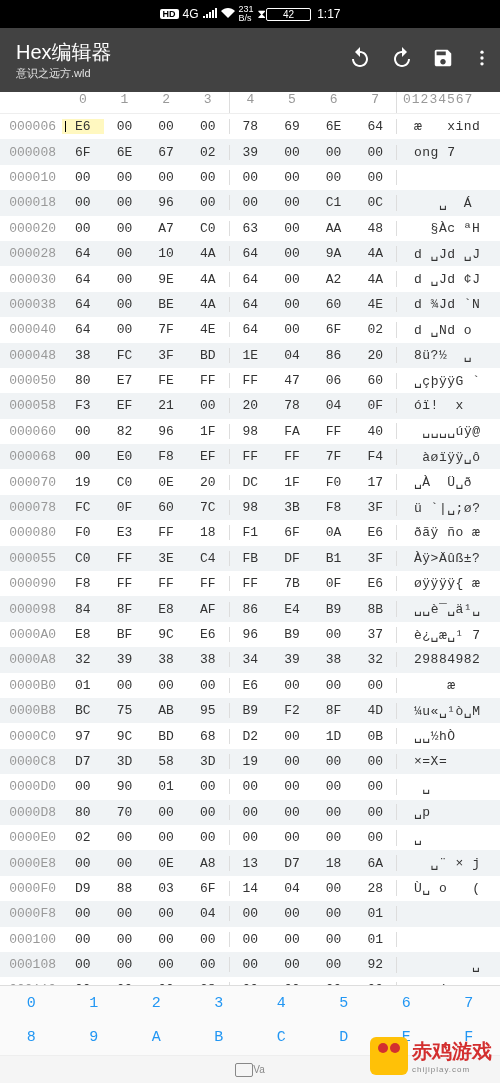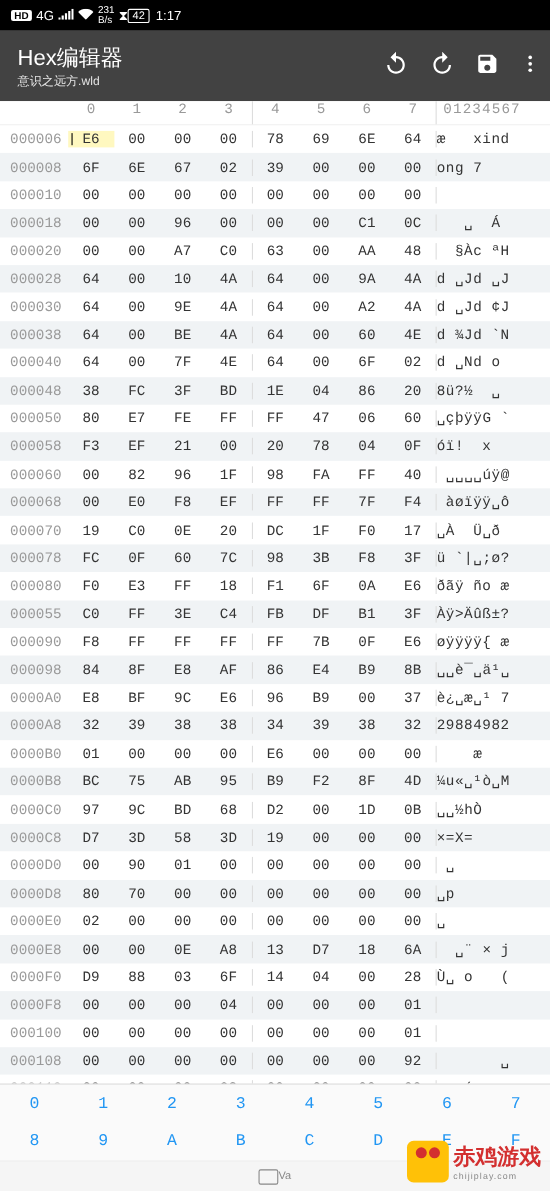--- a/index.html
+++ b/index.html
@@ -1,18 +1,18 @@
 <!DOCTYPE html>
 <html><head>
 <meta charset="utf-8">
 <style>
   * { margin: 0; padding: 0; box-sizing: border-box; }
   body { font-family: Arial, sans-serif; width: 500px; height: 1083px; background: #fff; overflow: hidden; position: relative; }
   
-  .status-bar { height: 28px; background: #000; color: #fff; display: flex; align-items: center; justify-content: flex-start; padding: 0 10px; font-size: 12px; }
+  .status-bar { height: 28px; background: #000; color: #fff; display: flex; align-items: center; justify-content: center; padding: 0 10px; font-size: 12px; }
   .status-left { display: flex; align-items: center; gap: 4px; }
   .status-right { display: flex; align-items: center; gap: 6px; }
   .hd-badge { background: #fff; color: #000; padding: 0 3px; border-radius: 2px; font-size: 9px; font-weight: bold; }
   .speed { font-size: 9px; line-height: 1; }
   
   .app-bar { height: 64px; background: #424242; color: #fff; display: flex; align-items: center; justify-content: space-between; padding: 0 8px 0 16px; }
   .app-title-block { display: flex; flex-direction: column; }
   .app-title { font-size: 20px; font-weight: 400; }
   .app-subtitle { font-size: 11px; opacity: 0.85; }
   .app-actions { display: flex; align-items: center; gap: 18px; }
@@ -23,21 +23,21 @@
   .hex-col { flex: 1; display: flex; }
   .hex-col span { flex: 1; text-align: center; }
   .ascii-col { width: 104px; flex-shrink: 0; padding-left: 6px; letter-spacing: 1px; }
   
   .hex-body { font-family: 'Courier New', monospace; font-size: 13px; overflow: hidden; height: 890px; background: #fafafa; }
   .hex-row { display: flex; height: 25.4px; align-items: center; background: #fff; }
   .hex-row:nth-child(even) { background: #f0f3f5; }
   .row-offset { width: 62px; color: #999; text-align: right; padding-right: 6px; flex-shrink: 0; }
   .row-hex { flex: 1; display: flex; color: #333; }
   .row-hex span { flex: 1; text-align: center; }
-  .row-ascii { width: 104px; flex-shrink: 0; padding-left: 0; color: #333; white-space: pre; letter-spacing: 0.5px; overflow: hidden; }
+  .row-ascii { width: 104px; flex-shrink: 0; padding-left: 17px; color: #333; white-space: pre; letter-spacing: 0.5px; overflow: hidden; }
   .cursor-cell { background: #fff8c0; position: relative; }
   .cursor-cell::before { content:''; position:absolute; left:3px; top:2px; bottom:2px; width:1px; background:#000; }
   .mid-gap { border-left: 1px solid #ddd; }
   .ascii-sep { border-left: 1px solid #ddd; }
   
   .keypad { position: absolute; bottom: 28px; left: 0; right: 0; height: 70px; background: #fafafa; border-top: 1px solid #ddd; display: flex; flex-direction: column; }
   .keypad-row { flex: 1; display: flex; }
   .keypad-row button { flex: 1; border: none; background: transparent; color: #2196f3; font-size: 15px; font-family: 'Courier New', monospace; }
   
   .footer-bar { position: absolute; bottom: 0; left:0; right:0; height: 28px; background:#f5f5f5; display:flex; align-items:center; justify-content:center; padding:0 8px; font-size:10px; color:#888; border-top:1px solid #eee;}
@@ -63,21 +63,21 @@
     </span>
     <span>
       <svg width="14" height="10" viewBox="0 0 14 10">
           <path fill="#fff" d="M7 10L0 3C4 -1 10 -1 14 3z"></path>
         </svg>
     </span>
     <span class="speed"><span>231</span><br><span>B/s</span></span>
     <span>⧗</span>
   </div>
   <div class="status-right">
-    <span style="border:1px solid #fff;padding:0 3px;border-radius:2px;font-size:10px;"><span>42</span></span>
+    <span style="border:1px solid #fff;padding:0 16px;border-radius:2px;font-size:10px;"><span>42</span></span>
     <span>1:17</span>
   </div>
 </div>
 
 <div class="app-bar">
   <div class="app-title-block">
     <span class="app-title">Hex编辑器</span>
     <span class="app-subtitle">意识之远方.wld</span>
   </div>
   <div class="app-actions">

